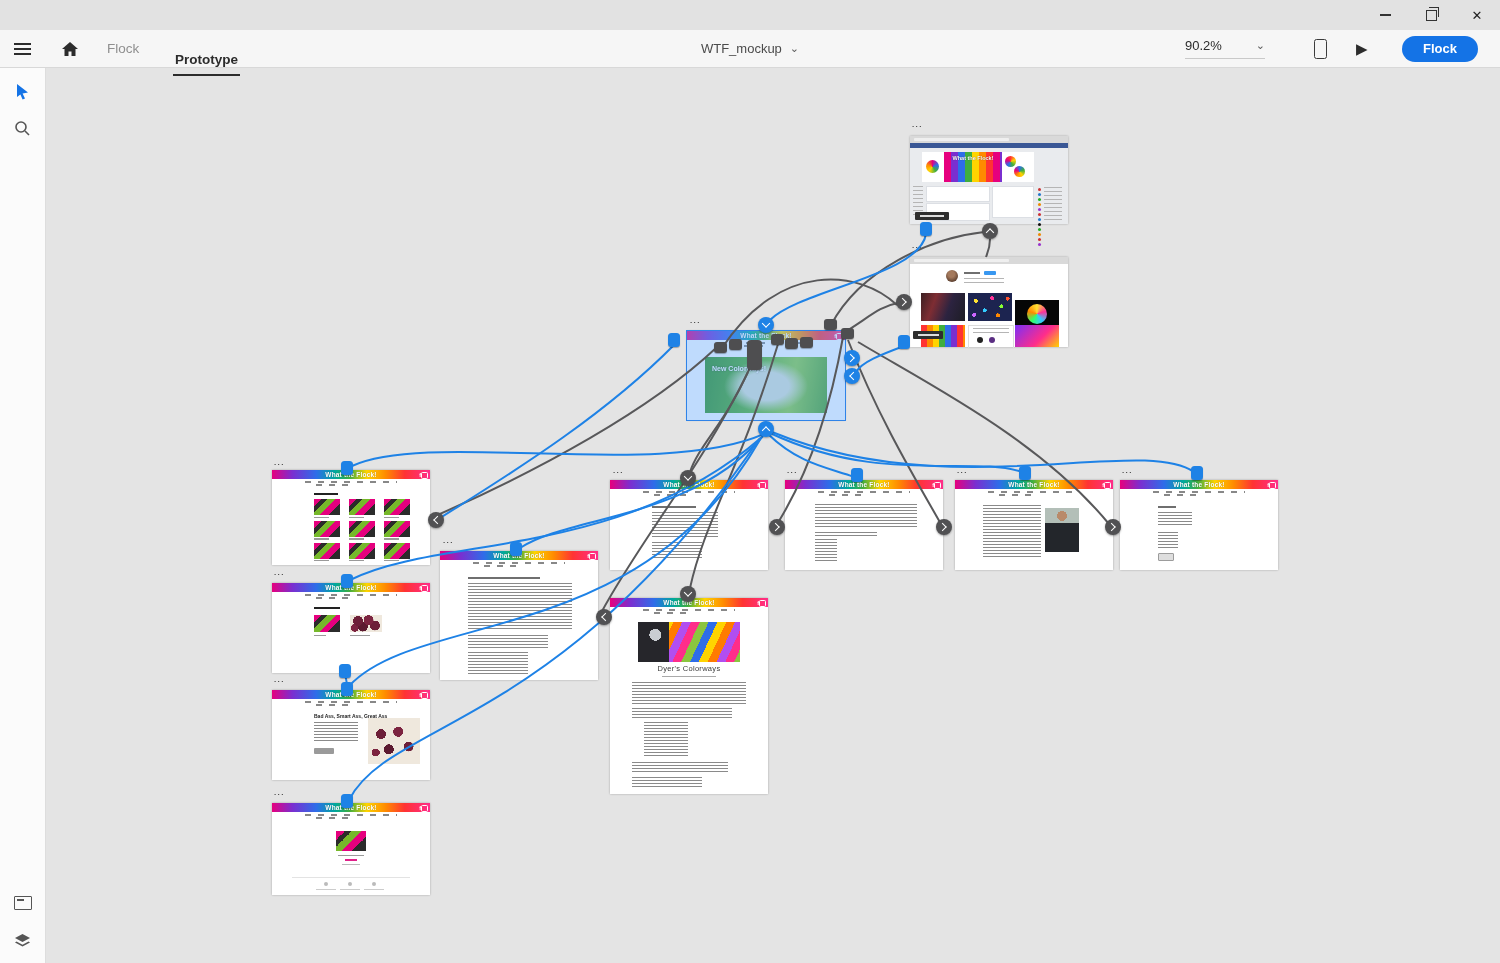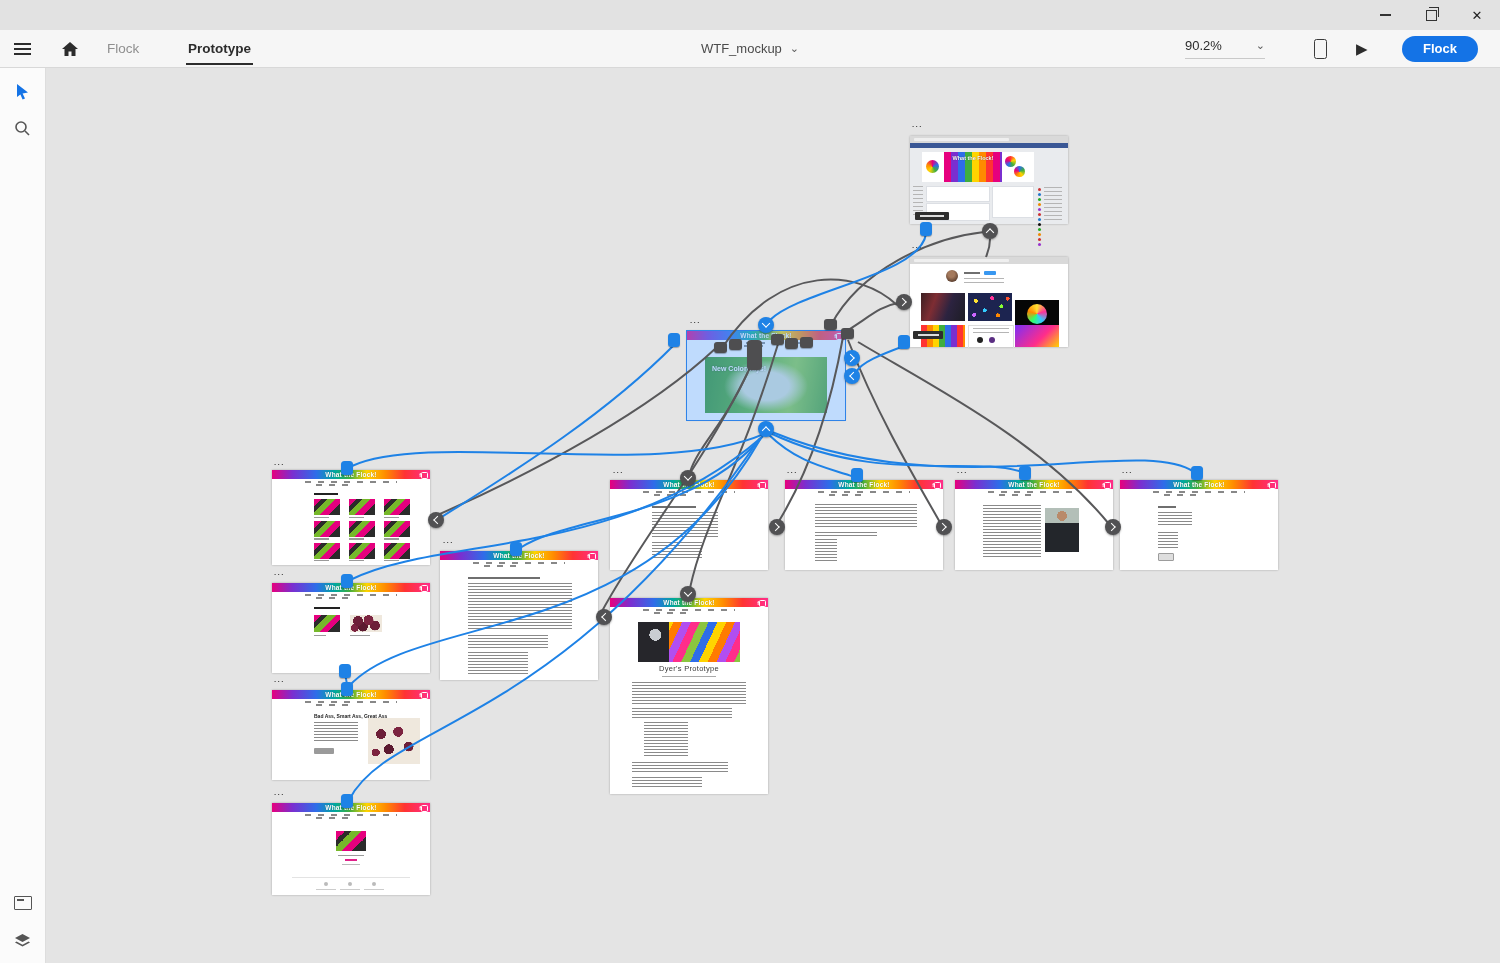--- a/index.html
+++ b/index.html
@@ -133,21 +133,21 @@
         </span>
       </div>
     <div class="tb" style="left:60px;">
       <svg width="20" height="20" viewBox="0 0 20 20">
           <path d="M10 3 L18 10 H15.5 V17 H11.5 V12.5 H8.5 V17 H4.5 V10 H2 Z" fill="#2c2c2c"></path>
         </svg>
     </div>
     <div class="tb" style="left:107px;">
         <span class="tab">Flock</span>
       </div>
-    <div class="tb" style="left:188px;">
+    <div class="tb" style="left:175px;align-items:flex-end;">
         <span class="tab active">Prototype</span>
       </div>
     <div class="tb" style="left:0;right:0;justify-content:center;">
       <span class="doctitle">
           <span>WTF_mockup</span>
           <span class="chev">⌄</span>
         </span>
     </div>
     <div class="tb" style="left:1185px;">
       <span class="zoomctl">
@@ -426,21 +426,21 @@
 
   <div class="ab" style="left:610px;top:598px;width:158px;height:196px;">
     <div class="sh">
         <span class="sht">What the Flock!</span>
         <span class="shfb">f</span>
         <span class="shig"></span>
       </div>
     <div class="nv" style="width:58%;"></div>
       <div class="nv" style="width:24%;margin-left:28%;"></div>
     <div class="wkphoto" style="left:28px;top:24px;width:102px;height:40px;"></div>
-    <span class="wktitle" style="top:66px;">Dyer's Prototype</span>
+    <span class="wktitle" style="top:66px;">Dyer's Colorways</span>
     <div class="d" style="left:52px;top:78px;width:54px;background:#aaa;height:1.2px;"></div>
     <div class="txt" style="left:22px;top:84px;width:114px;height:22px;"></div>
     <div class="txt" style="left:22px;top:110px;width:100px;height:10px;"></div>
     <div class="txt" style="left:34px;top:124px;width:44px;height:36px;"></div>
     <div class="txt" style="left:22px;top:164px;width:96px;height:12px;"></div>
     <div class="txt" style="left:22px;top:179px;width:70px;height:12px;"></div>
   </div>
 
   <svg class="wires" viewBox="0 0 1500 963">
     <g fill="none" stroke="#58585a" stroke-width="2">

